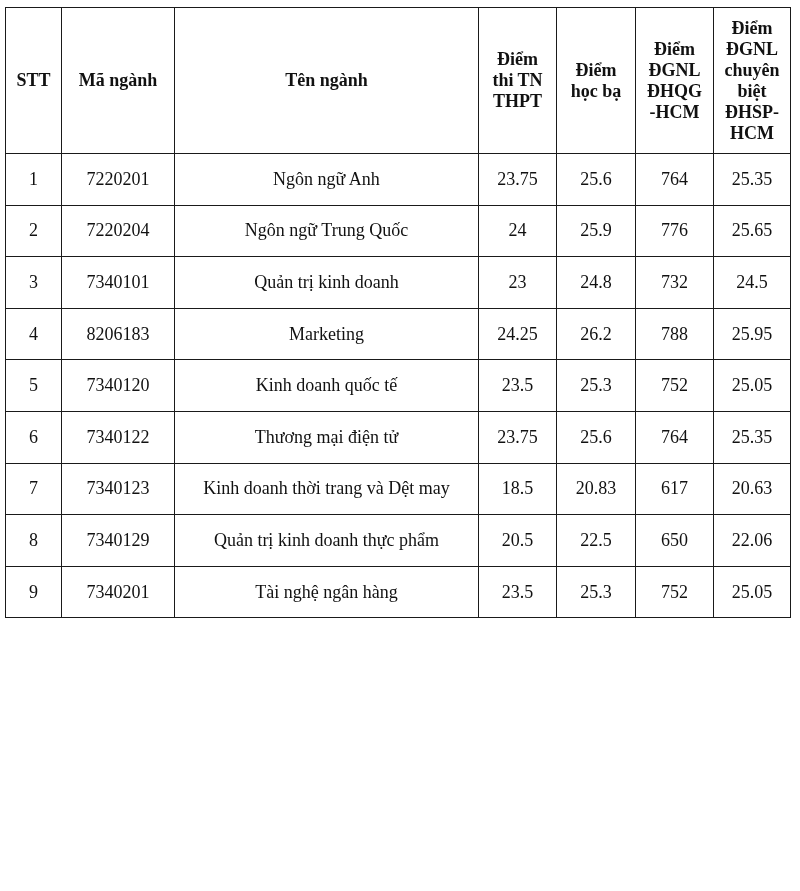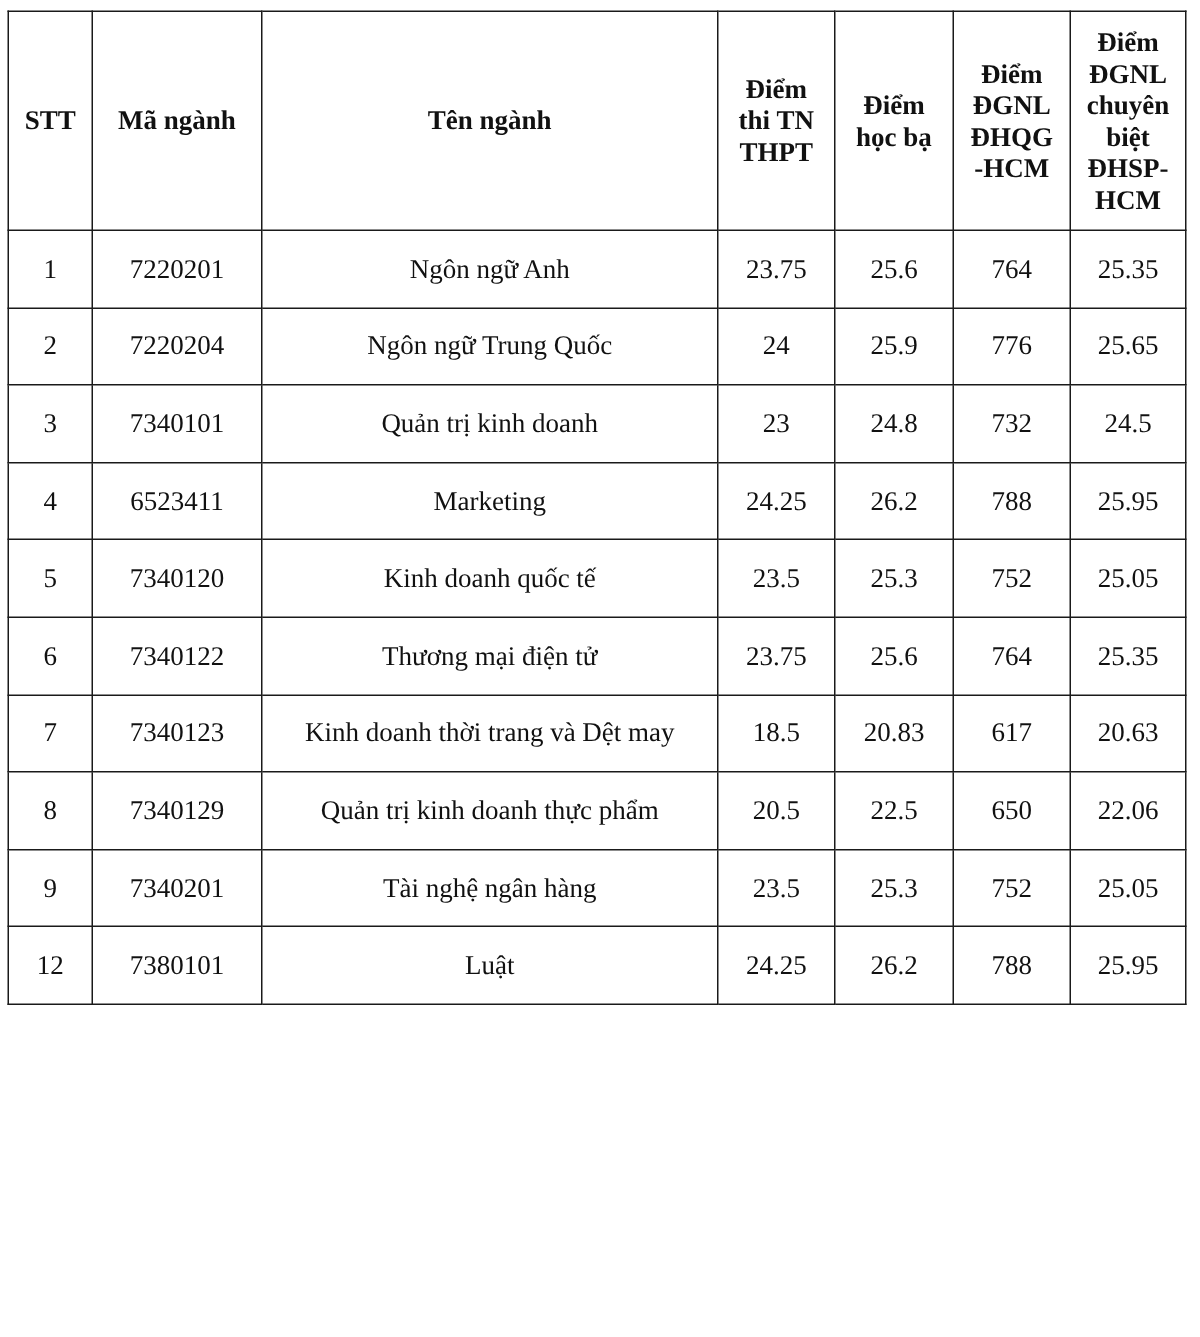--- a/index.html
+++ b/index.html
@@ -104,21 +104,21 @@
         <td>3</td>
         <td>7340101</td>
         <td>Quản trị kinh doanh</td>
         <td>23</td>
         <td>24.8</td>
         <td>732</td>
         <td>24.5</td>
       </tr>
       <tr>
         <td>4</td>
-        <td>6523411</td>
+        <td>8206183</td>
         <td>Marketing</td>
         <td>24.25</td>
         <td>26.2</td>
         <td>788</td>
         <td>25.95</td>
       </tr>
       <tr>
         <td>5</td>
         <td>7340120</td>
         <td>Kinh doanh quốc tế</td>
@@ -156,23 +156,14 @@
       </tr>
       <tr>
         <td>9</td>
         <td>7340201</td>
         <td>Tài nghệ ngân hàng</td>
         <td>23.5</td>
         <td>25.3</td>
         <td>752</td>
         <td>25.05</td>
       </tr>
-      <tr>
-        <td>12</td>
-        <td>7380101</td>
-        <td>Luật</td>
-        <td>24.25</td>
-        <td>26.2</td>
-        <td>788</td>
-        <td>25.95</td>
-      </tr>
     </tbody>
 </table>
 
 </body></html>

